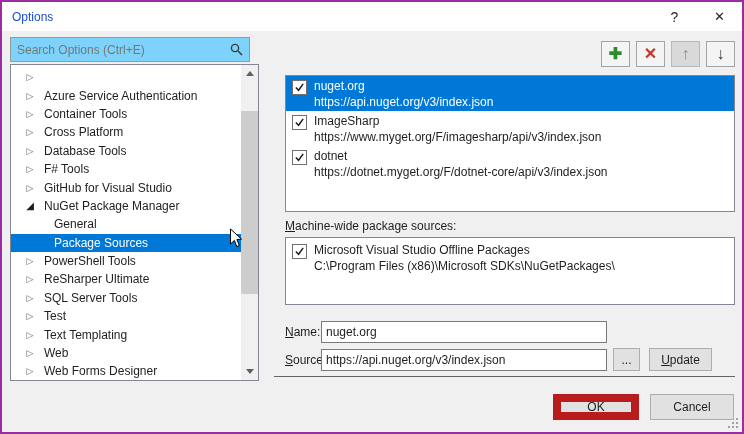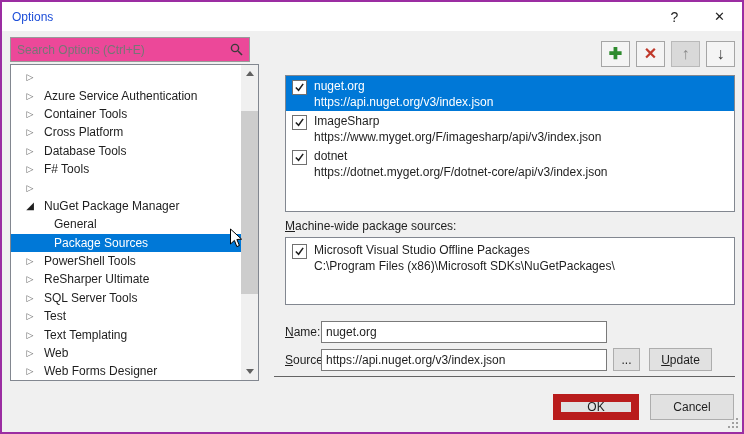--- a/index.html
+++ b/index.html
@@ -9,21 +9,21 @@
     border:2px solid #9b2da2; background:#f0f0f0;
     font-size:12px; color:#1e1e1e; overflow:hidden;
   }
   
   .titlebar{position:absolute;left:0;top:0;right:0;height:29px;background:#fff;display:flex;align-items:center;}
   .title{padding-left:10px;font-size:12px;color:#1d4ed8;}
   .caption-btn{width:45px;height:29px;display:flex;align-items:center;justify-content:center;color:#1e1e1e;}
   .help-btn{margin-left:auto;font-size:14px;}
   .close-btn{font-size:13px;}
   
-  .searchbox{position:absolute;left:8px;top:35px;width:240px;height:25px;background:#ec4899;border:1px solid #999;display:flex;align-items:center;}
+  .searchbox{position:absolute;left:8px;top:35px;width:240px;height:25px;background:#7dd3fc;border:1px solid #999;display:flex;align-items:center;}
   .searchbox input{flex:1;border:none;outline:none;height:21px;padding:0 4px 0 6px;font-family:"Liberation Sans",sans-serif;font-size:12px;color:#1e1e1e;background:transparent;}
   .searchbox input::placeholder{color:#767676;}
   .mag{margin-right:6px;flex:0 0 auto;display:flex;}
   
   .tree{position:absolute;left:8px;top:62px;width:249px;height:317px;background:#fff;border:1px solid #828790;}
   .tree-viewport{position:absolute;left:0;top:0;bottom:0;right:17px;overflow:hidden;padding-top:3px;}
   .titem{height:18.4px;display:flex;align-items:center;padding-left:12px;white-space:nowrap;}
   .titem.child{padding-left:43px;}
   .titem .glyph{width:14px;flex:0 0 14px;font-size:9px;color:#646464;display:inline-flex;align-items:center;justify-content:center;margin-right:7px;}
   .titem .glyph.expanded{color:#1e1e1e;font-size:10px;}
@@ -103,20 +103,21 @@
         <div class="titem">
           <span class="glyph collapsed">▷</span>
           <span>Database Tools</span>
         </div>
         <div class="titem">
           <span class="glyph collapsed">▷</span>
           <span>F# Tools</span>
         </div>
         <div class="titem">
           <span class="glyph collapsed">▷</span>
+          <span>GitHub for Visual Studio</span>
         </div>
         <div class="titem">
           <span class="glyph expanded">◢</span>
           <span>NuGet Package Manager</span>
         </div>
         <div class="titem child">
           <span>General</span>
         </div>
         <div class="titem child sel">
           <span>Package Sources</span>

